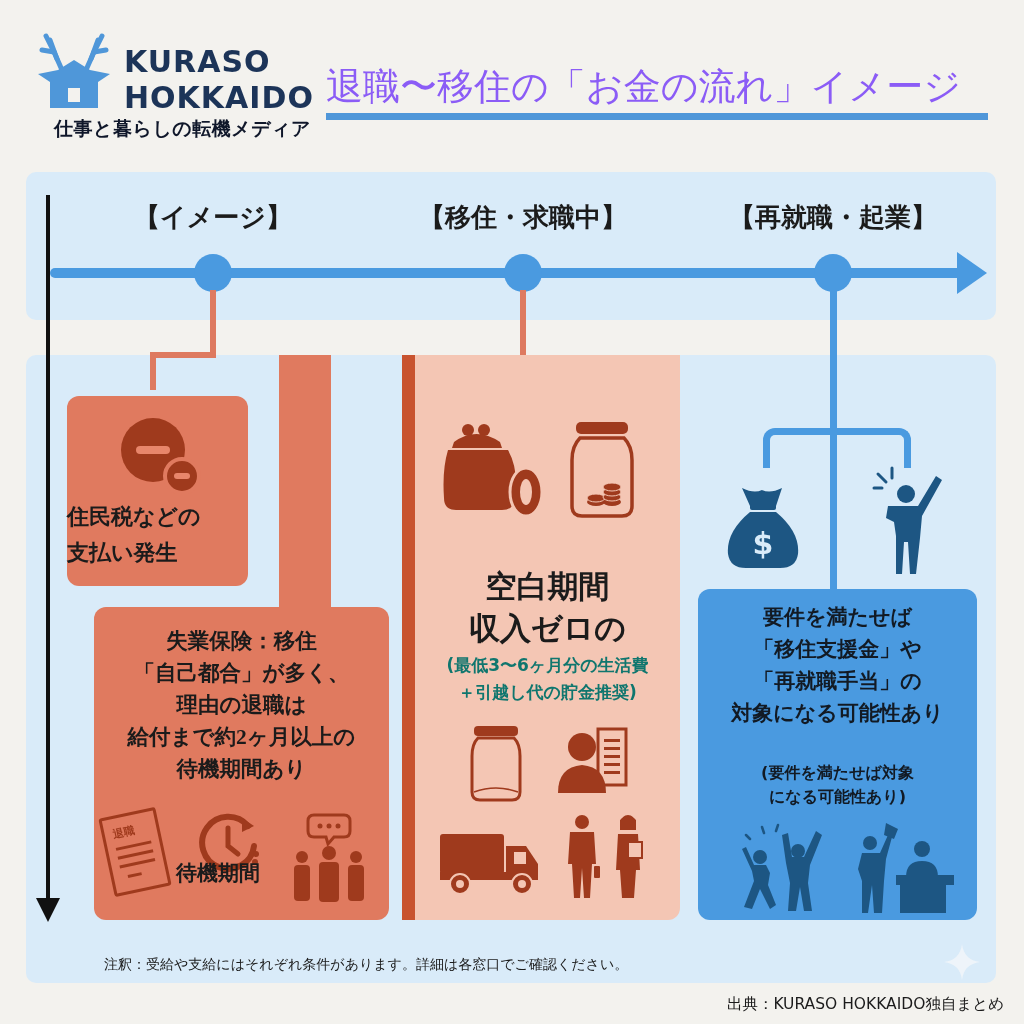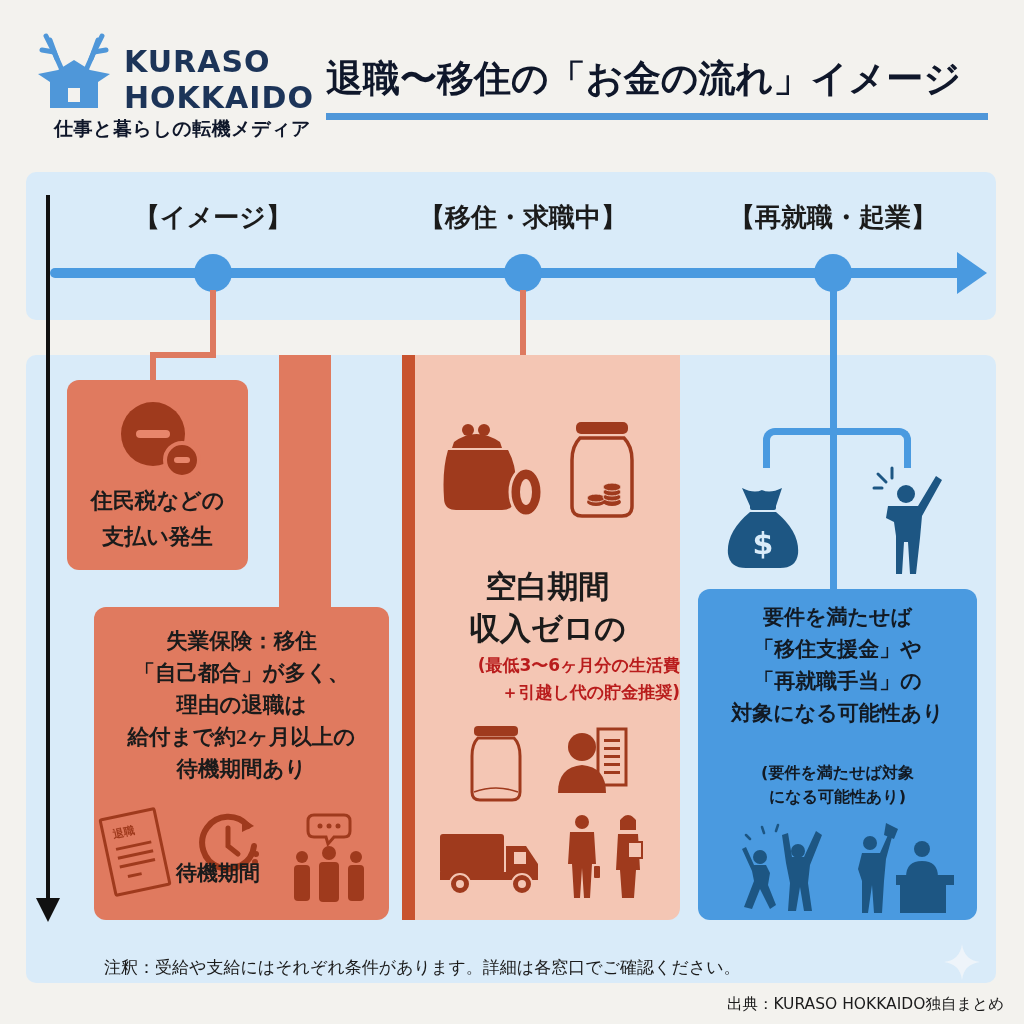--- a/index.html
+++ b/index.html
@@ -4,59 +4,59 @@
 <style>
   * { box-sizing: border-box; margin: 0; padding: 0; }
   html, body { width: 1024px; height: 1024px; overflow: hidden; }
   body { background: #f3f2ee; font-family: "DejaVu Sans", "Liberation Sans", sans-serif; position: relative; color: #1b1b1b; }
   .abs { position: absolute; }
 
   
   .logo-mark { left: 36px; top: 30px; width: 76px; width: 76px; height: 80px; }
   .logo-text { left: 124px; top: 44px; font-family: "DejaVu Sans", sans-serif; font-weight: bold; color: #1c3458; font-size: 30px; line-height: 36px; letter-spacing: 1px; }
   .logo-sub { left: 54px; top: 116px; font-size: 19px; font-weight: bold; color: #0f172a; letter-spacing: 0.5px; }
-  .title { left: 326px; top: 54px; font-size: 37px; font-weight: bold; color: #0f172a; white-space: nowrap; letter-spacing: 0px; }
+  .title { left: 326px; top: 62px; font-size: 37px; font-weight: normal; color: #8b5cf6; white-space: nowrap; letter-spacing: 0px; }
   .title-rule { left: 326px; top: 113px; width: 662px; height: 7px; background: #4f97d9; }
 
   
   .band { left: 26px; top: 172px; width: 970px; height: 148px; background: #d9ebf9; border-radius: 10px; }
   .phase-label { top: 200px; font-size: 26px; font-weight: bold; color: #1b1b1b; white-space: nowrap; transform: translateX(-50%); }
   .axis-line { left: 50px; top: 268px; width: 915px; height: 10px; background: #4a9ae0; border-radius: 5px; }
   .axis-head { left: 957px; top: 252px; width: 0; height: 0; border-top: 21px solid transparent; border-bottom: 21px solid transparent; border-left: 30px solid #4a9ae0; }
   .node { top: 254px; width: 38px; height: 38px; border-radius: 50%; background: #4a9ae0; transform: translateX(-50%); }
 
   
   .panel { left: 26px; top: 355px; width: 970px; height: 628px; background: #d9ebf9; border-radius: 10px; }
   .v-arrow-line { left: 46px; top: 195px; width: 4px; height: 705px; background: #111; }
   .v-arrow-head { left: 36px; top: 898px; width: 0; height: 0; border-left: 12px solid transparent; border-right: 12px solid transparent; border-top: 24px solid #111; }
 
   
   .conn-orange { background: #de7a60; }
   .conn-blue { background: #4a9ae0; }
 
   
-  .card1 { left: 67px; top: 380px; width: 181px; height: 190px; background: #e07a5f; border-radius: 12px; text-align: center; }
+  .card1 { left: 67px; top: 396px; width: 181px; height: 190px; background: #e07a5f; border-radius: 12px; }
   .card1-text { position: absolute; left: 0; right: 0; top: 103px; font-size: 22px; font-weight: bold; line-height: 36px; color: #1b1b1b; }
   .vbar { left: 279px; top: 355px; width: 52px; height: 260px; background: #e07a5f; }
   .card2 { left: 94px; top: 607px; width: 295px; height: 313px; background: #e07a5f; border-radius: 12px; text-align: center; }
   .card2-text { position: absolute; left: 0; right: 0; top: 18px; font-size: 21.5px; font-weight: bold; line-height: 32px; color: #1b1b1b; font-family: Liberation Serif, serif; }
   .card2-caption { position: absolute; left: 82px; top: 252px; font-size: 21px; font-weight: bold; color: #1b1b1b; }
 
   
   .mid { left: 402px; top: 355px; width: 278px; height: 565px; background: #f4c6b4; border-radius: 0 0 12px 0; }
   .mid-stripe { left: 402px; top: 355px; width: 13px; height: 565px; background: #c8532f; }
   .mid-head { left: 415px; top: 565px; width: 265px; text-align: center; font-size: 31px; font-weight: bold; line-height: 42px; color: #1b1b1b; }
-  .mid-sub { left: 415px; top: 652px; width: 265px; text-align: right; font-size: 17px; font-weight: bold; line-height: 27px; color: #b91c1c; }
+  .mid-sub { left: 415px; top: 652px; width: 265px; text-align: center; font-size: 17px; font-weight: bold; line-height: 27px; color: #0f766e; }
 
   
   .card3 { left: 698px; top: 589px; width: 279px; height: 331px; background: #4a9ae0; border-radius: 12px; text-align: center; }
   .card3-text { position: absolute; left: 0; right: 0; top: 12px; font-size: 21px; font-weight: bold; line-height: 32px; color: #121a24; }
   .card3-sub { position: absolute; left: 0; right: 0; top: 172px; font-size: 16px; font-weight: bold; line-height: 24px; color: #121a24; }
 
-  .footnote { left: 104px; top: 956px; font-size: 17px; color: #1b1b1b; white-space: nowrap; }
+  .footnote { left: 104px; top: 956px; font-size: 14px; color: #1b1b1b; white-space: nowrap; }
   .source { right: 20px; top: 994px; font-size: 15.5px; color: #1b1b1b; white-space: nowrap; }
   .sparkle { left: 944px; top: 944px; width: 36px; height: 36px; }
 </style>
 </head>
 <body>
 
 <div class="abs logo-mark">
   <svg width="76" height="80" viewBox="0 0 76 80">
     <g fill="none" stroke="#4f97d9" stroke-width="5" stroke-linecap="round">
       <path d="M26 40 L18 22 L10 6"></path>

